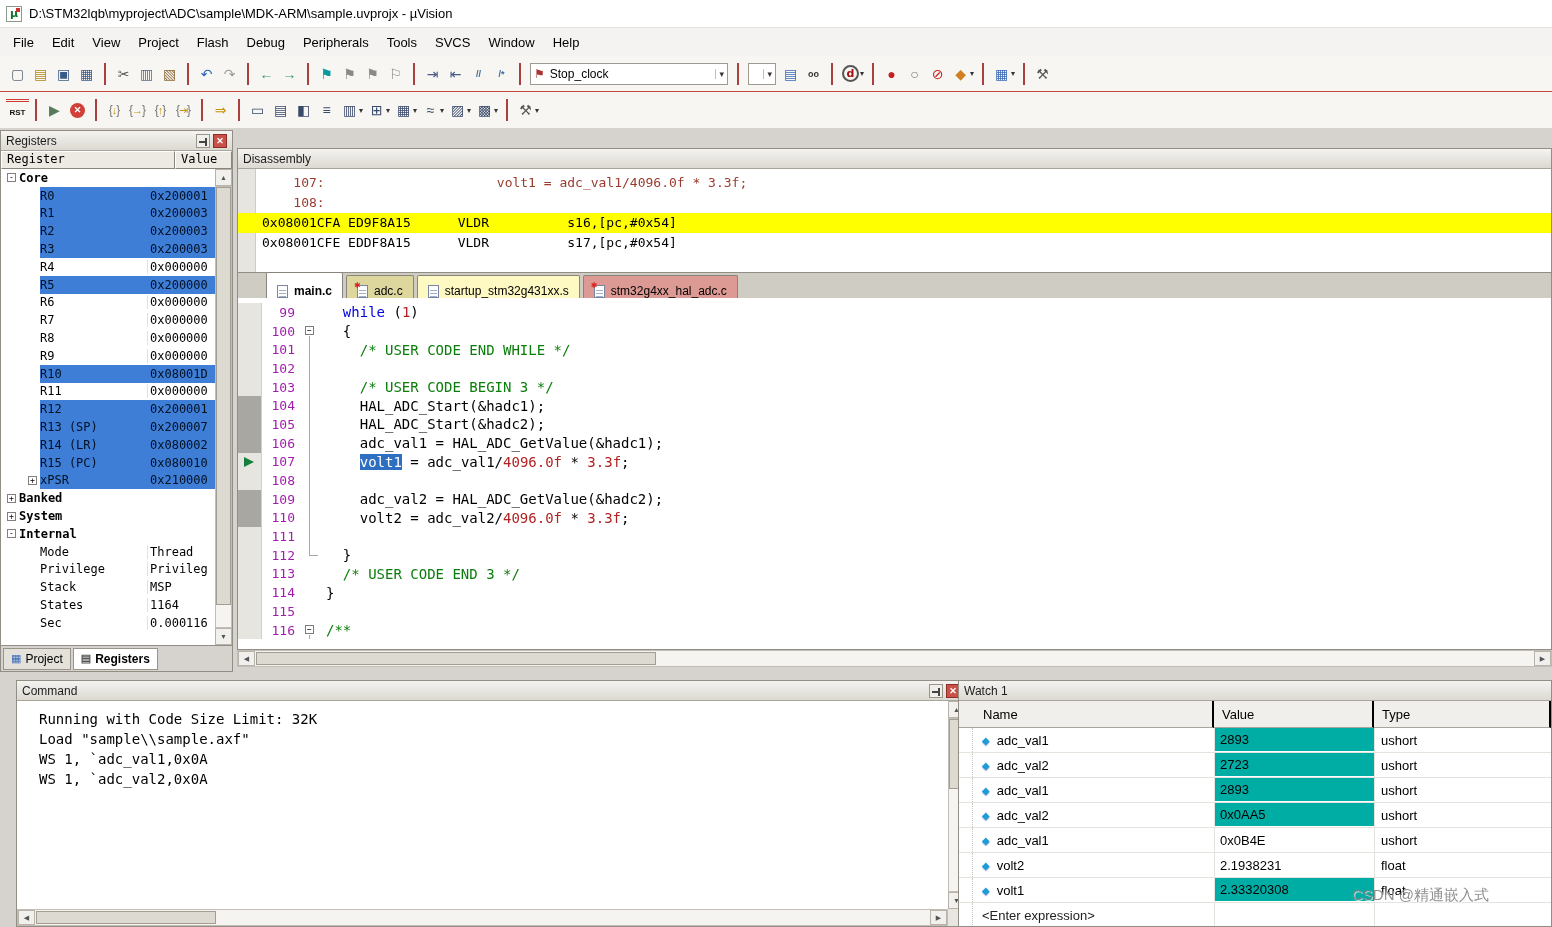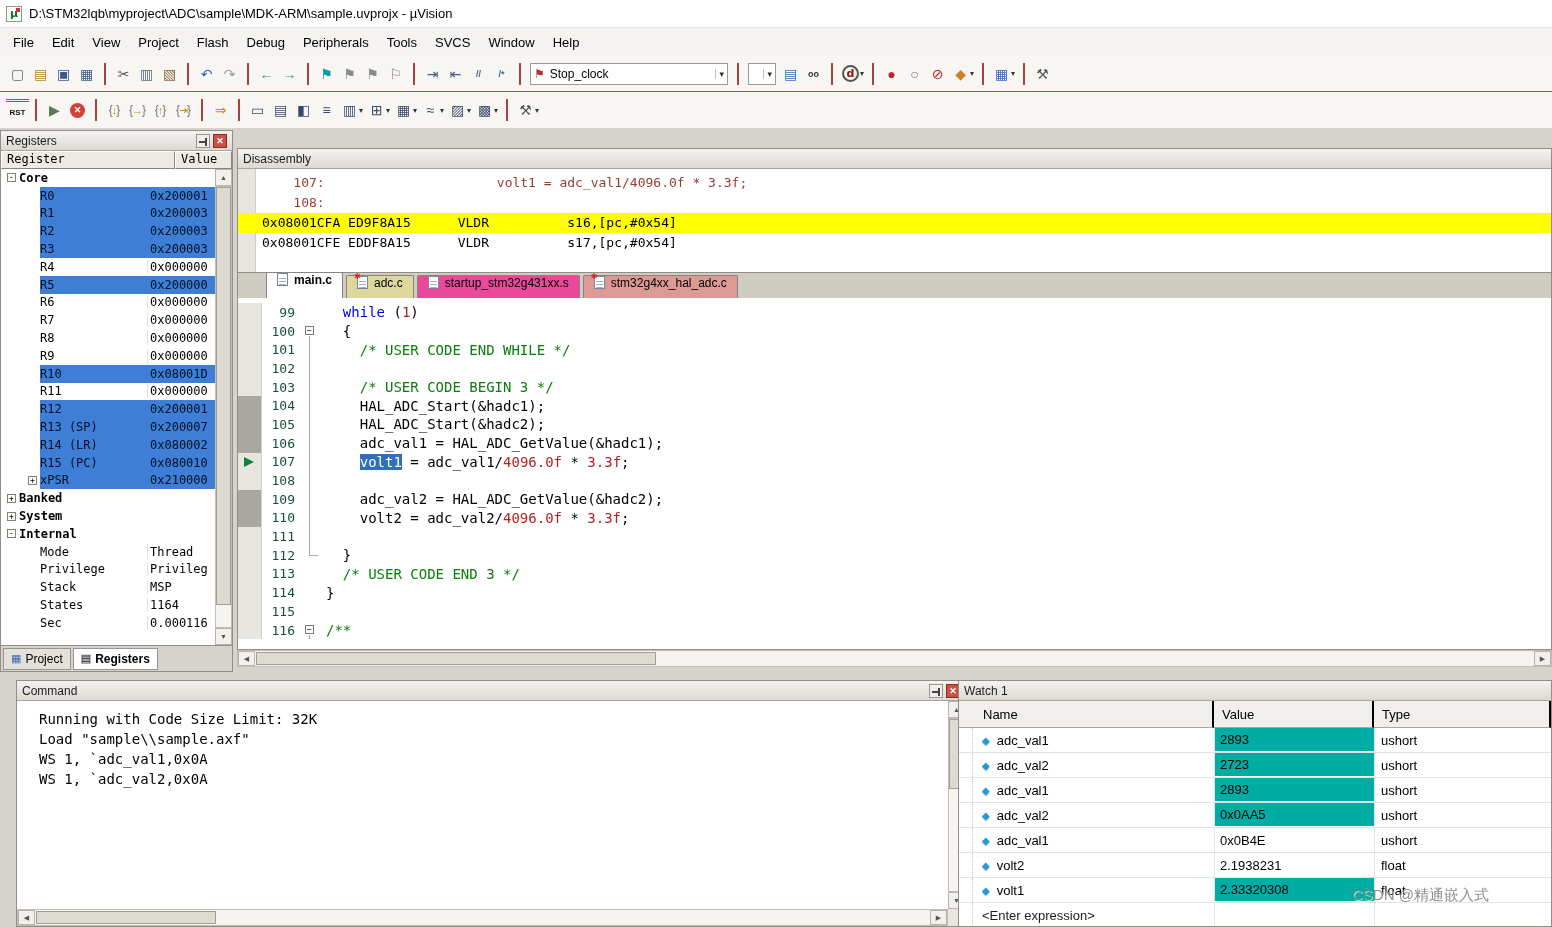--- a/index.html
+++ b/index.html
@@ -71,32 +71,32 @@
   
   #disasm{left:237px;top:148px;width:1315px;height:136px}
   #disbody{position:absolute;left:0;top:20px;right:0;bottom:0;overflow:hidden;padding-top:4px;font:13px "DejaVu Sans Mono",monospace}
   #dismargin{position:absolute;left:0;top:20px;bottom:0;width:18px;background:#e7e5df;border-right:1px solid #cfccc4}
   .dline{height:20px;line-height:20px;white-space:pre;padding-left:24px}
   .dsrc{color:#9b3a2e}
   .dcur{background:var(--cur-line)}
 
   
   #tabbar{left:237px;top:272px;width:1315px;height:26px;background:#cfccc4;border:1px solid #928e86;border-bottom:none;display:flex;align-items:flex-end;padding-left:28px;gap:3px}
-  .etab{height:23px;display:flex;align-items:flex-start;gap:6px;padding:0 10px;font-size:12px;border:1px solid #8a857c;border-bottom:none;border-radius:2px 2px 0 0;cursor:default}
+  .etab{height:23px;display:flex;align-items:flex-end;gap:6px;padding:0 10px;font-size:12px;border:1px solid #8a857c;border-bottom:none;border-radius:2px 2px 0 0;cursor:default}
   .etab.on{height:26px;font-weight:bold}
   .ficon{width:11px;height:13px;background:#fdfdfd;border:1px solid #7a86a0;position:relative;flex:none;
          background-image:repeating-linear-gradient(#fdfdfd 0 2px,#9fb0c8 2px 3px);background-size:7px 100%;background-repeat:no-repeat;background-position:1px 2px}
   .ficon.mod::after{content:"✱";position:absolute;left:-4px;top:-5px;color:#d22;font-size:8px}
   #editor{left:237px;top:298px;width:1315px;height:352px;background:#fff;border:1px solid #928e86;border-top:none;overflow:hidden}
   #codebody{position:absolute;left:0;top:0;right:0;bottom:0;padding-top:5px;font-family:"DejaVu Sans Mono",monospace}
   .crow{display:flex;align-items:center;height:18.7px}
   .cmargin{width:24px;flex:none;height:100%;background:#e7e5df;border-right:1px solid #d3d0c8;position:relative}
   .covm{background:#a9a7a1}
   .carrow{position:absolute;left:6px;top:50%;margin-top:-5px;width:0;height:0;border-left:10px solid #15803d;border-top:5px solid transparent;border-bottom:5px solid transparent}
-  .cnum{width:40px;flex:none;text-align:right;padding-right:7px;color:#14532d;font-size:13px}
+  .cnum{width:40px;flex:none;text-align:right;padding-right:7px;color:#a21caf;font-size:13px}
   .fold{width:16px;flex:none;height:100%;position:relative}
   .fbox{position:absolute;left:3px;top:50%;margin-top:-5px;width:9px;height:9px;border:1px solid #7c7c7c;background:#fff;font:8px/8px "DejaVu Sans Mono",monospace;text-align:center;z-index:1}
   .fv{position:absolute;left:7px;top:0;bottom:0;width:1px;background:#a8a8a8}
   .fvb{top:calc(50% + 5px)}
   .fvt{bottom:50%}
   .fh{position:absolute;left:7px;top:50%;width:9px;height:1px;background:#a8a8a8}
   .ccode{flex:1;white-space:pre;font-size:14px;padding-left:8px}
   .kw{color:#0000dd}
   .cm{color:#0a7d0a}
   .num{color:#b22222}
@@ -511,21 +511,21 @@
 
 <div id="tabbar" class="abs">
     <div class="etab on" style="background: rgb(255, 255, 255);">
       <span class="ficon"></span>
       <span class="etlabel">main.c</span>
     </div>
     <div class="etab" style="background: rgb(221, 215, 158);">
       <span class="ficon mod"></span>
       <span class="etlabel">adc.c</span>
     </div>
-    <div class="etab" style="background: #ec4899;">
+    <div class="etab" style="background: #fef9c3;">
       <span class="ficon"></span>
       <span class="etlabel">startup_stm32g431xx.s</span>
     </div>
     <div class="etab" style="background: rgb(221, 154, 148);">
       <span class="ficon mod"></span>
       <span class="etlabel">stm32g4xx_hal_adc.c</span>
     </div>
   </div>
 <div id="editor" class="abs">
   <div id="codebody">

